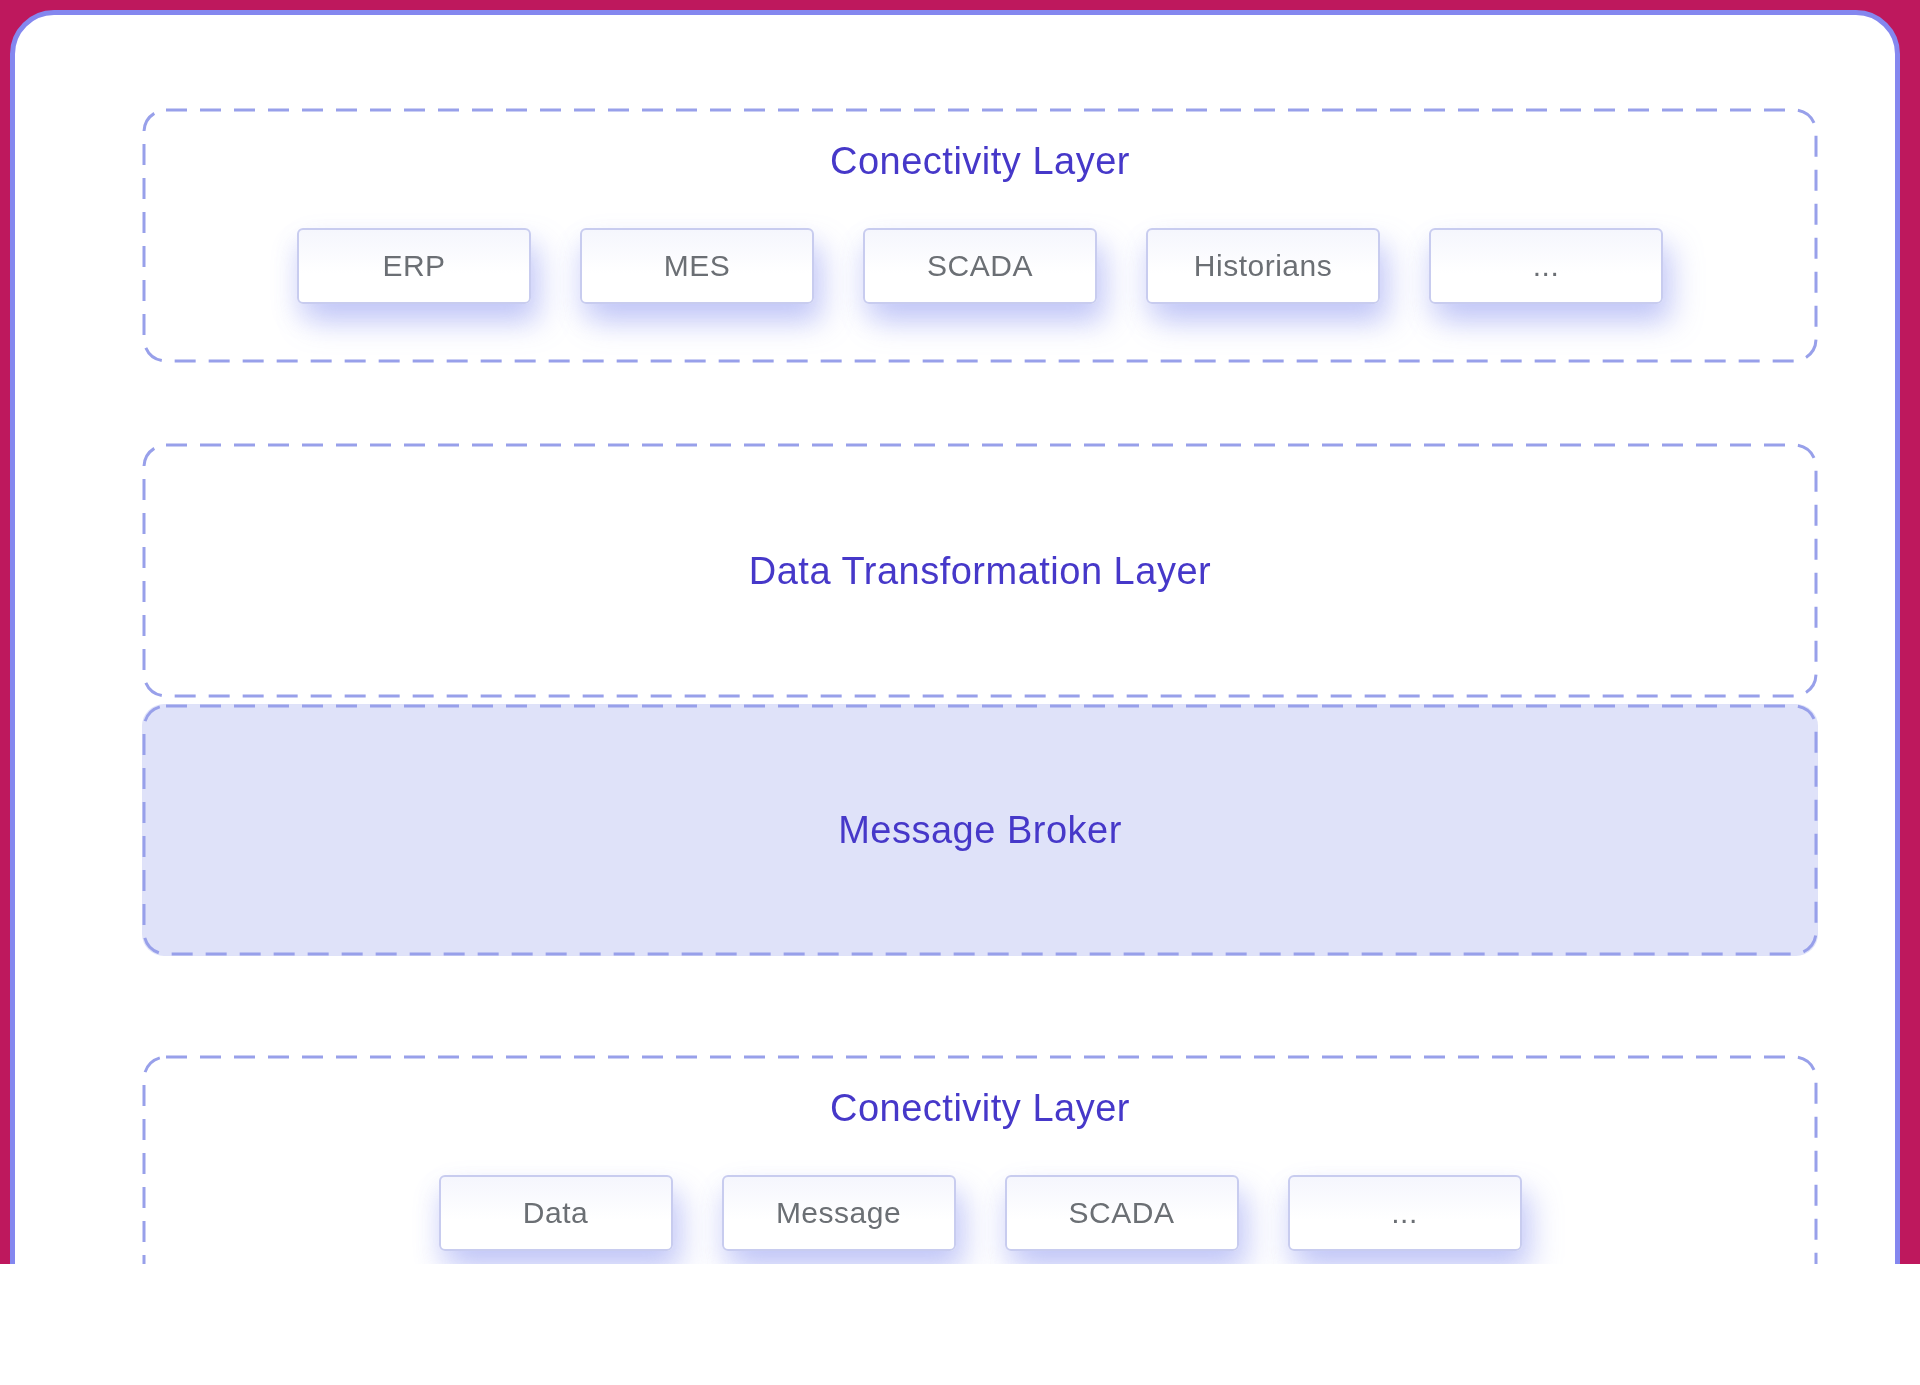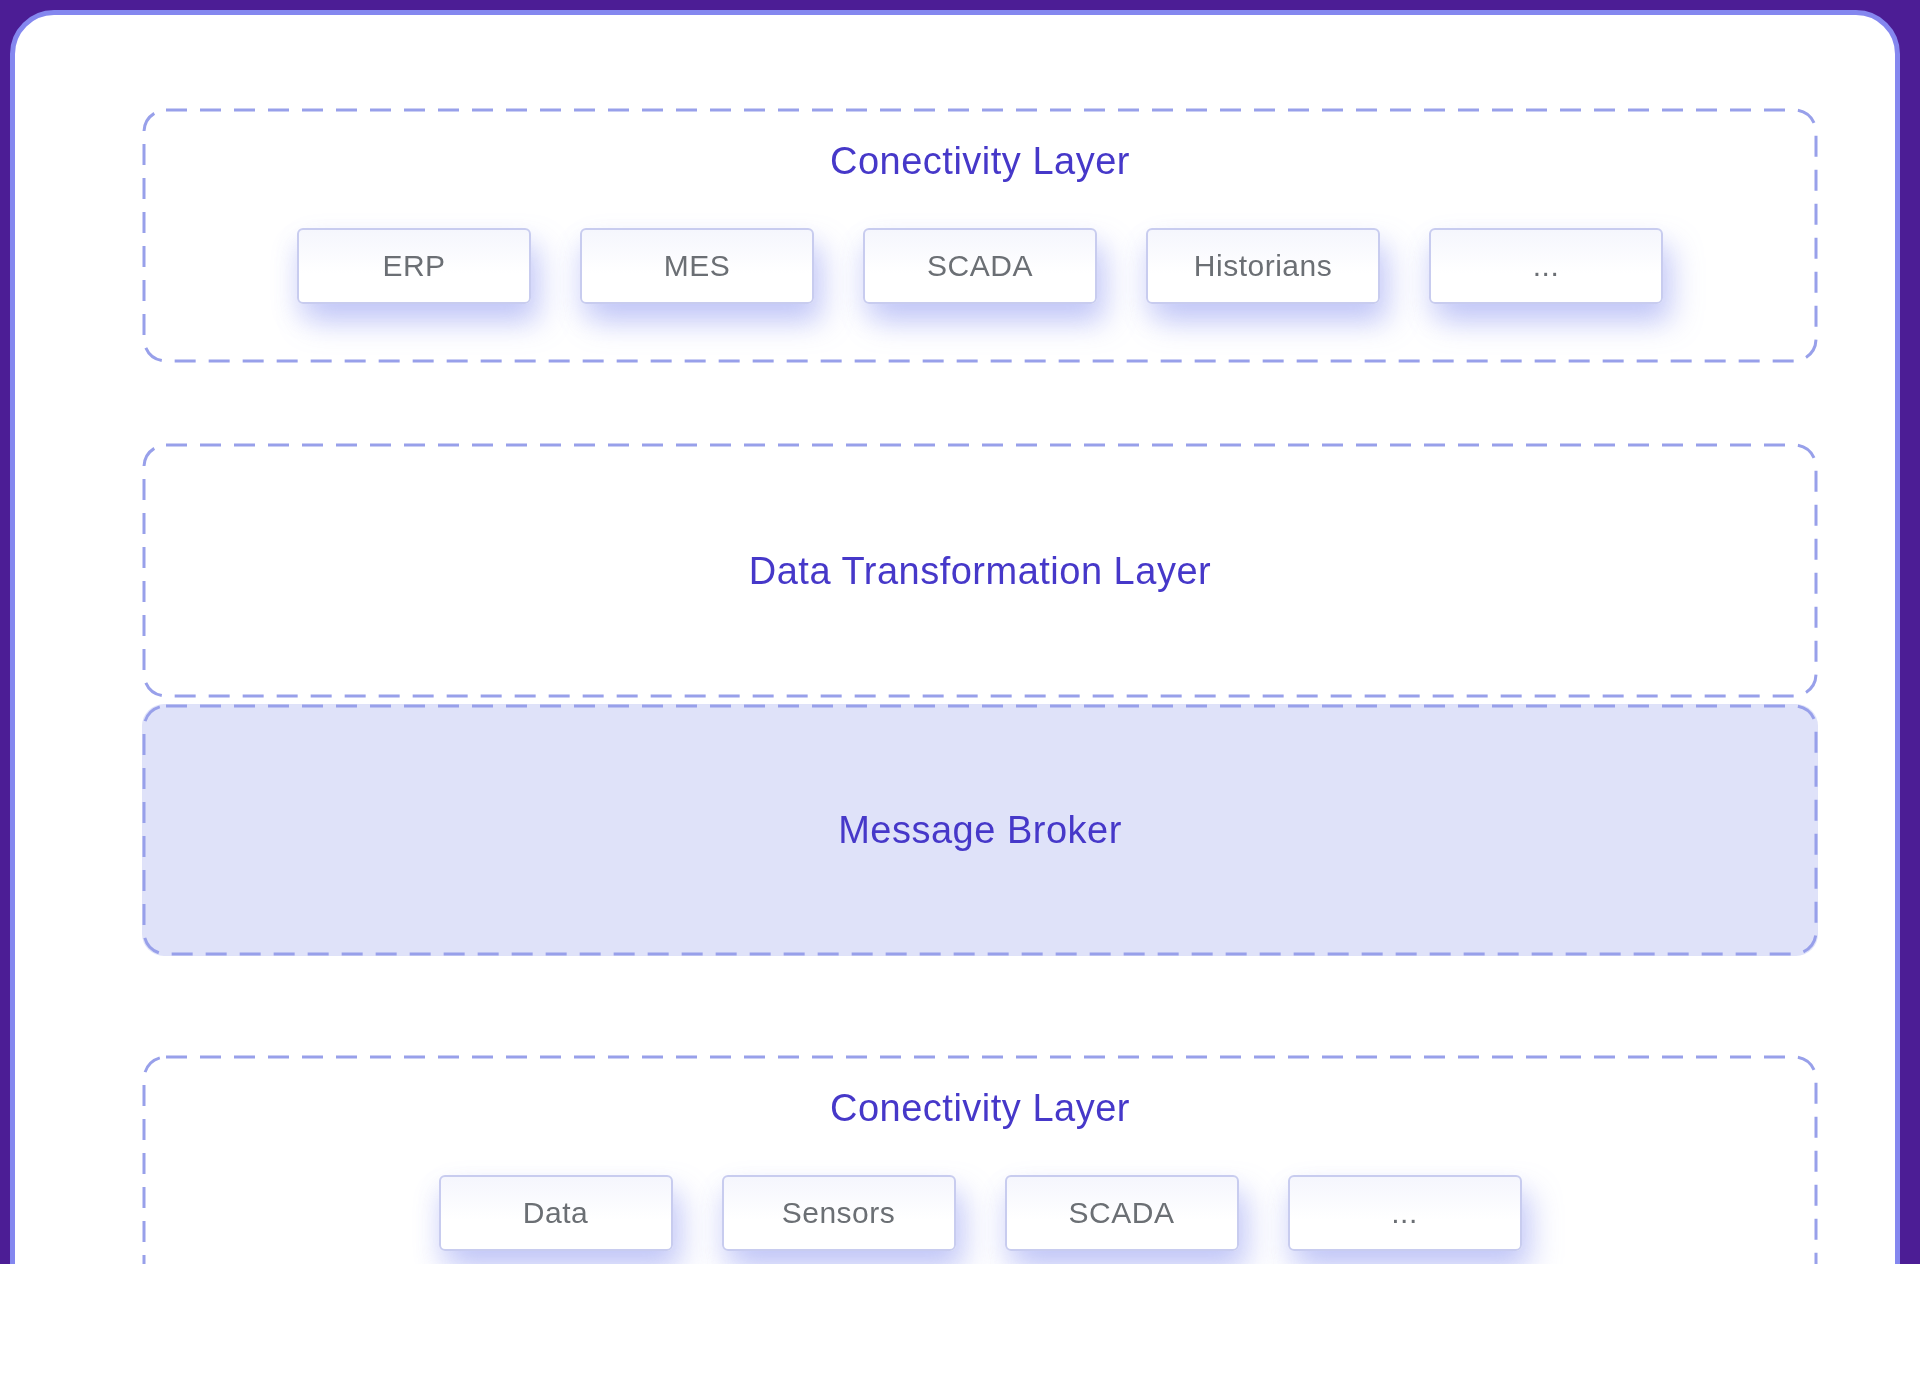--- a/index.html
+++ b/index.html
@@ -5,21 +5,21 @@
   html, body {
     margin: 0;
     padding: 0;
     background: #ffffff;
     font-family: "Liberation Sans", "DejaVu Sans", sans-serif;
   }
   .canvas {
     position: relative;
     width: 1920px;
     height: 1264px;
-    background: #4c1d95;
+    background: #be185d;
     overflow: hidden;
   }
   .frame {
     position: absolute;
     left: 10px;
     top: 10px;
     width: 1890px;
     height: 1355px;
     box-sizing: border-box;
     border: 5px solid #8487ef;
@@ -138,21 +138,21 @@
     <div class="layer layer-s4">
       <svg class="dash" width="1676" height="252">
         <rect x="2" y="2" width="1672" height="248" rx="22" fill="none" stroke-width="3" stroke-dasharray="21 13" stroke="#98a0ea"></rect>
       </svg>
       <div class="layer-title">Conectivity Layer</div>
       <div class="node-row">
         <div class="node-box">
           <span class="node-label">Data</span>
         </div>
         <div class="node-box">
-          <span class="node-label">Sensors</span>
+          <span class="node-label">Message</span>
         </div>
         <div class="node-box">
           <span class="node-label">SCADA</span>
         </div>
         <div class="node-box">
           <span class="node-label">...</span>
         </div>
       </div>
     </div>
 

